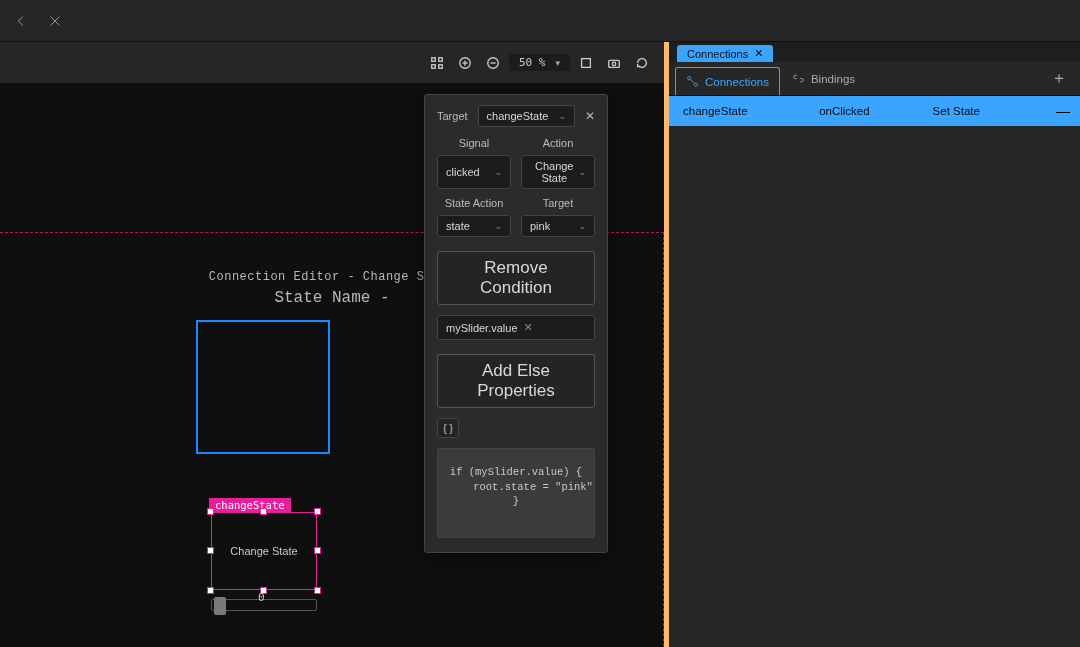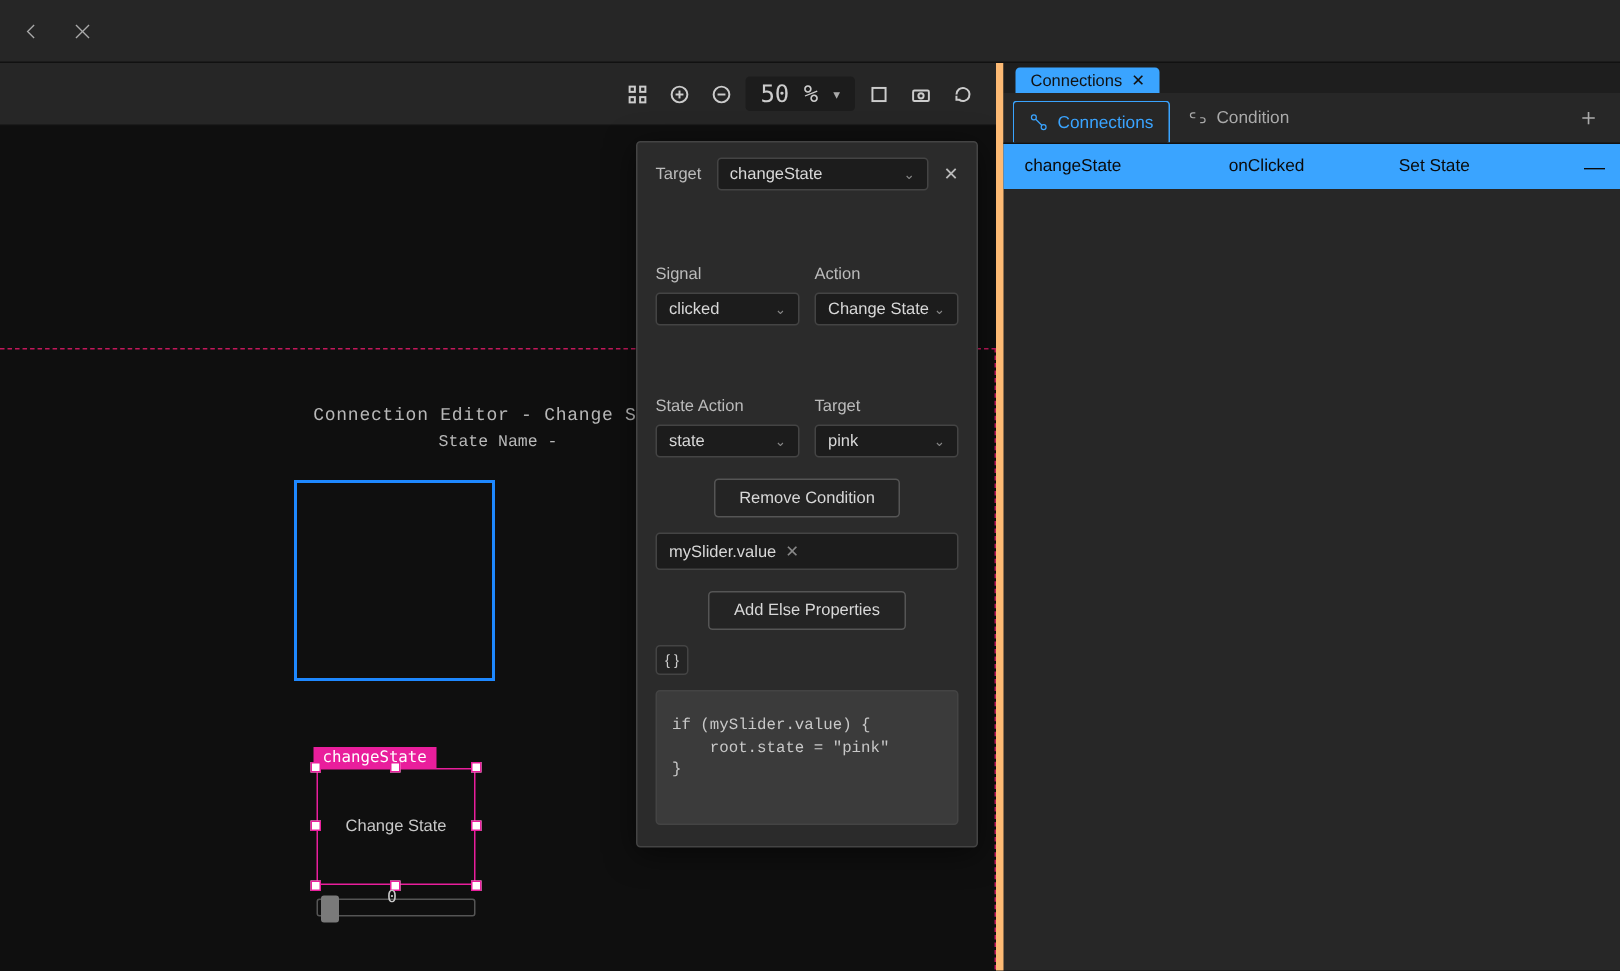--- a/index.html
+++ b/index.html
@@ -29,21 +29,21 @@
     border-bottom:1px solid #111;
     display:flex; align-items:center; justify-content:flex-end;
     padding-right:10px; gap:4px;
   }
   .toolbar .tb-btn { width:24px; height:24px; display:flex;align-items:center;justify-content:center; cursor:pointer; color:#ccc; }
   .toolbar .tb-btn svg { width:14px; height:14px; stroke:#ccc; fill:none; stroke-width:1.5; }
   .toolbar .zoom {
     display:flex; align-items:center; gap:2px;
     padding:2px 6px; background:#1c1c1c; border-radius:3px;
   }
-  .toolbar .zoom-val { font-family: "Menlo", monospace; font-size:16px; padding:0 4px; color:#ccc;}
+  .toolbar .zoom-val { font-family: "Menlo", monospace; font-size:11px; padding:0 4px; color:#ccc;}
   .toolbar .chev { font-size:9px; color:#aaa; padding:0 4px; cursor:pointer;}
   .crumb-edge {
     position:absolute; top:58px; left:0; width:8px; height:26px;
     background:#303030; border-right:1px solid #444;
   }
 
   
   .canvas {
     position:absolute;
     top:84px; left:0; right:416px; bottom:0;
@@ -61,21 +61,21 @@
   .canvas-title {
     position:absolute; top:186px; left:0; right:0;
     text-align:center;
     font-family:"Menlo","Courier New",monospace;
     font-size:12px; color:#b8b8b8; letter-spacing:0.5px;
   }
   .canvas-sub {
     position:absolute; top:205px; left:0; right:0;
     text-align:center;
     font-family:"Menlo","Courier New",monospace;
-    font-size:11px; color:#b8b8b8;
+    font-size:16px; color:#b8b8b8;
   }
   .blue-rect {
     position:absolute;
     top:236px; left:196px; width:134px; height:134px;
     border:2px solid #1e88ff;
     background:transparent;
   }
   .sel-wrap {
     position:absolute;
     top:428px; left:211px; width:106px; height:78px;
@@ -107,43 +107,44 @@
     background:#7a7a7a; border-radius:2px;
   }
   .slider-val {
     position:absolute; top:507px; left:258px;
     font-family:"Menlo",monospace; font-size:11px; color:#c8c8c8;
   }
 
   
   .editor-panel {
     position:absolute;
-    top:94px; left:424px; width:228px;
+    top:94px; left:424px; width:184px;
     background:#2b2b2b;
     border:1px solid #444; border-radius:3px;
     padding:10px 12px 14px;
     box-shadow:0 4px 20px rgba(0,0,0,.5);
+    text-align:center;
   }
   .panel-row { display:flex; align-items:center; gap:10px; margin-bottom:10px;}
   .panel-label { font-size:11px; color:#bbb; flex:0 0 auto;}
   .panel-close { margin-left:auto; cursor:pointer; color:#bbb; font-size:12px;}
   .dropdown {
     flex:1; background:#1c1c1c; border:1px solid #444; border-radius:3px;
     display:flex; align-items:center; justify-content:space-between;
     padding:4px 8px; font-size:11px; color:#d8d8d8; cursor:pointer;
     min-width:0;
   }
   .dropdown .dd-chev { font-size:9px; color:#888; }
   .field-grid { display:grid; grid-template-columns:1fr 1fr; gap:8px 10px; margin-top:4px;}
-  .field-col { display:flex; flex-direction:column; gap:6px;margin-top:40px;}
+  .field-col { display:flex; flex-direction:column; gap:6px;}
   .field-col .panel-label { margin-bottom:0; }
   .btn {
     display:flex; align-items:center; justify-content:center;
     border:1px solid #555; border-radius:3px;
-    padding:6px 16px; font-size:11px; color:#d8d8d8;
+    padding:6px 16px; font-size:17px; color:#d8d8d8;
     background:#242424; cursor:pointer;
   }
   .btn-row { display:flex; justify-content:center; margin:14px 0 10px;}
   .cond-input {
     display:flex; align-items:center; gap:6px;
     border:1px solid #444; background:#1c1c1c; border-radius:3px;
     padding:5px 8px; font-size:11px; color:#d8d8d8;
   }
   .cond-input .clear-x { cursor:pointer; color:#888; font-size:11px;}
   .code-toggle {
@@ -384,21 +385,21 @@
           <circle cx="12" cy="12" r="2"></circle>
           <path d="M5.5 5.5 L10.5 10.5"></path>
         </svg>
       <span>Connections</span>
     </div>
     <div class="sub-tab">
       <svg viewBox="0 0 16 16" stroke="#aaa" fill="none">
           <path d="M6 4h-2a2 2 0 0 0 0 4h2"></path>
           <path d="M10 8h2a2 2 0 0 1 0 4h-2"></path>
         </svg>
-      <span>Condition</span>
+      <span>Bindings</span>
     </div>
     <div class="add-btn">＋</div>
   </div>
   <div class="conn-body">
     <div class="conn-row">
       <span>changeState</span>
       <span>onClicked</span>
       <span>Set State</span>
       <span class="remove">—</span>
     </div>

